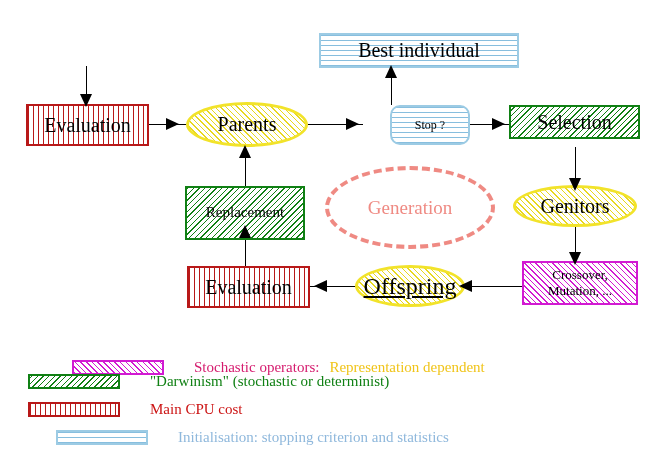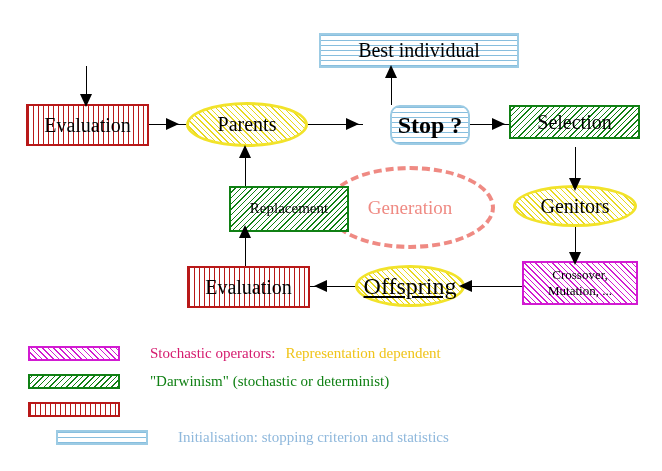--- a/index.html
+++ b/index.html
@@ -213,21 +213,21 @@
 
   <div class="node fill-yellow shape-ellipse" style="left:186px; top:102px; width:122px; height:45px;">
     <span class="label" style="font-size:20px;">Parents</span>
   </div>
 
   <div class="node fill-blue" style="left:291px; top:33px; width:200px; height:35px;">
     <span class="label" style="font-size:20px;">Best individual</span>
   </div>
 
   <div class="node fill-blue shape-round" style="left:362px; top:105px; width:80px; height:40px;">
-    <span class="label" style="font-size:24px;font-weight:bold;">Stop ?</span>
+    <span class="label" style="font-size:12px;">Stop ?</span>
   </div>
 
   <div class="node fill-green" style="left:509px; top:105px; width:131px; height:34px;">
     <span class="label" style="font-size:20px;">Selection</span>
   </div>
 
   <div class="node fill-yellow shape-ellipse" style="left:513px; top:185px; width:124px; height:42px;">
     <span class="label" style="font-size:20px;">Genitors</span>
   </div>
 
@@ -237,40 +237,41 @@
   </div>
 
   <div class="node fill-yellow shape-ellipse" style="left:355px; top:265px; width:110px; height:42px;">
     <span class="label" style="font-size:24px;text-decoration:underline;">Offspring</span>
   </div>
 
   <div class="node fill-red" style="left:187px; top:266px; width:123px; height:42px;">
     <span class="label" style="font-size:20px;">Evaluation</span>
   </div>
 
-  <div class="node fill-green" style="left:185px; top:186px; width:120px; height:46px;margin-left:44px;">
+  <div class="node fill-green" style="left:185px; top:186px; width:120px; height:54px;">
     <span class="label" style="font-size:15px;">Replacement</span>
   </div>
 
   <div id="legend">
 
-    <div class="legend-row" style="top:2px;">
+    <div class="legend-row" style="top:16px;margin-left:44px;">
       <div class="legend-swatch fill-magenta"></div>
       <div class="legend-text">
         <span style="color:#d51b6e;">Stochastic operators:</span><span class="part2" style="color:#f0c419;">Representation dependent</span>
       </div>
     </div>
 
     <div class="legend-row" style="top:30px;">
       <div class="legend-swatch fill-green"></div>
       <div class="legend-text" style="color:#108014;">"Darwinism" (stochastic or determinist)</div>
     </div>
 
     <div class="legend-row" style="top:58px;">
       <div class="legend-swatch fill-red"></div>
+      <div class="legend-text" style="color:#cc1414;">Main CPU cost</div>
     </div>
 
     <div class="legend-row" style="top:86px;">
       <div class="legend-swatch fill-blue"></div>
       <div class="legend-text" style="color:#8fb8dc;">Initialisation: stopping criterion and statistics</div>
     </div>
 
   </div>
 
 </div>

